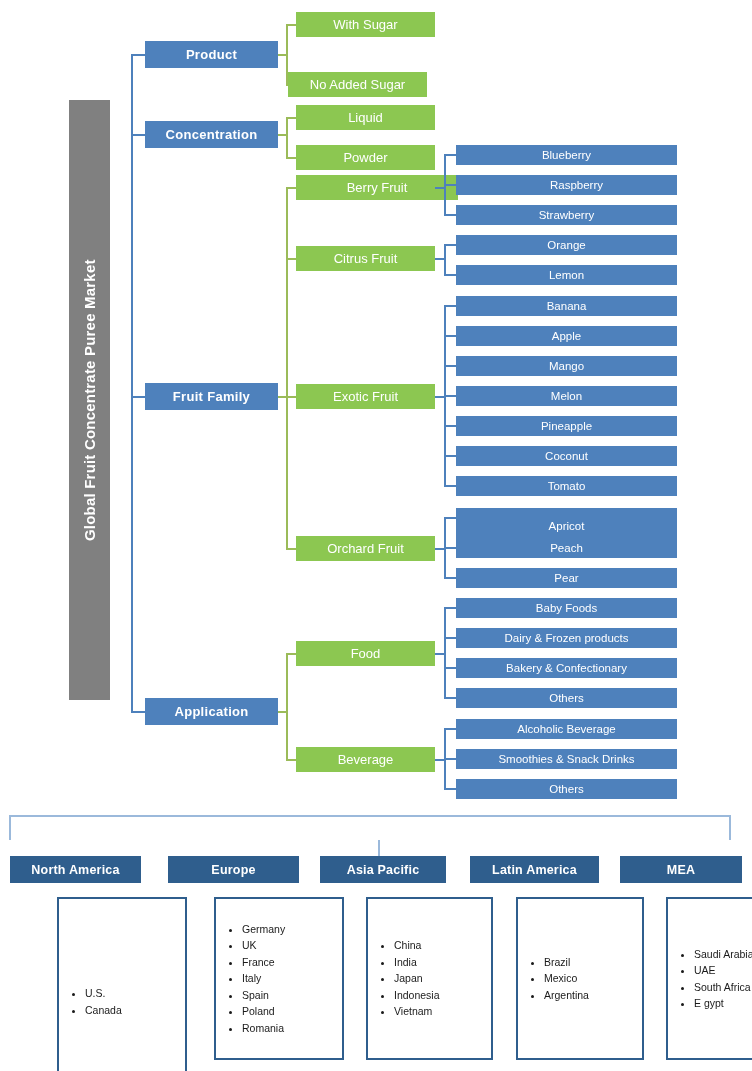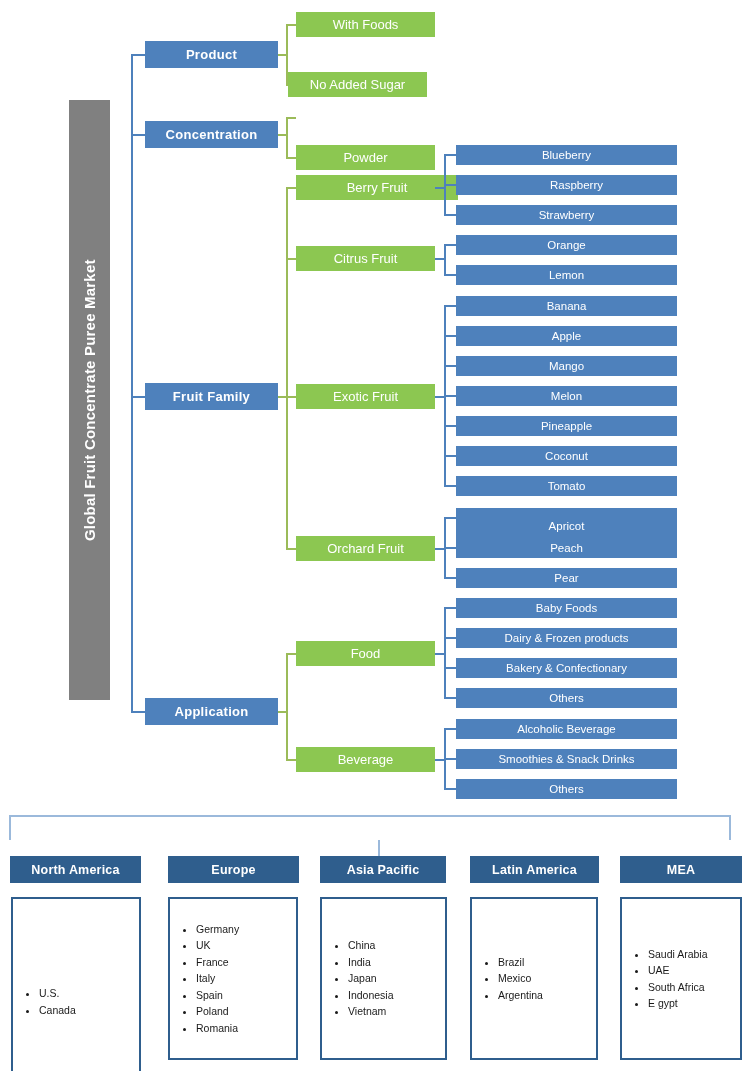--- a/index.html
+++ b/index.html
@@ -29,21 +29,21 @@
 
   
   .reg-head{
     position:absolute;box-sizing:border-box;background:#2F5E8D;color:#ffffff;
     display:flex;align-items:center;justify-content:center;
     font-weight:bold;font-size:12.5px;letter-spacing:.2px;
   }
   .reg-body{
     position:absolute;box-sizing:border-box;background:#ffffff;
     border:2px solid #2F5E8D;
-    display:flex;align-items:center;
+    display:flex;align-items:center;margin-left:46px;
   }
   .reg-list{margin:0;padding:0 0 0 26px;list-style:disc;}
   .reg-list li{
     font-size:10.5px;color:#1a1a1a;line-height:16.5px;
     font-family:"Liberation Sans", sans-serif;
   }
 </style>
 </head>
 <body>
 
@@ -77,22 +77,23 @@
   <div class="ln-g" style="left:286px;top:187px;width:10px;height:2px;"></div>
   <div class="ln-g" style="left:286px;top:258px;width:10px;height:2px;"></div>
   <div class="ln-g" style="left:286px;top:396px;width:10px;height:2px;"></div>
   <div class="ln-g" style="left:286px;top:548px;width:10px;height:2px;"></div>
 
   <div class="ln-g" style="left:278px;top:711px;width:10px;height:2px;"></div>
   <div class="ln-g" style="left:286px;top:653px;width:2px;height:108px;"></div>
   <div class="ln-g" style="left:286px;top:653px;width:10px;height:2px;"></div>
   <div class="ln-g" style="left:286px;top:759px;width:10px;height:2px;"></div>
 
-  <div class="box sub-box" style="left:296px;top:12px;width:139px;height:25px;">With Foods</div>
+  <div class="box sub-box" style="left:296px;top:12px;width:139px;height:25px;">With Sugar</div>
   <div class="box sub-box" style="left:288px;top:72px;width:139px;height:25px;">No Added Sugar</div>
+  <div class="box sub-box" style="left:296px;top:105px;width:139px;height:25px;">Liquid</div>
   <div class="box sub-box" style="left:296px;top:145px;width:139px;height:25px;">Powder</div>
   <div class="box sub-box" style="left:296px;top:175px;width:162px;height:25px;">Berry Fruit</div>
   <div class="box sub-box" style="left:296px;top:246px;width:139px;height:25px;">Citrus Fruit</div>
   <div class="box sub-box" style="left:296px;top:384px;width:139px;height:25px;">Exotic Fruit</div>
   <div class="box sub-box" style="left:296px;top:536px;width:139px;height:25px;">Orchard Fruit</div>
   <div class="box sub-box" style="left:296px;top:641px;width:139px;height:25px;">Food</div>
   <div class="box sub-box" style="left:296px;top:747px;width:139px;height:25px;">Beverage</div>
 
   <div class="ln" style="left:435px;top:187px;width:11px;height:2px;"></div>
   <div class="ln" style="left:444px;top:154px;width:2px;height:62px;"></div>

